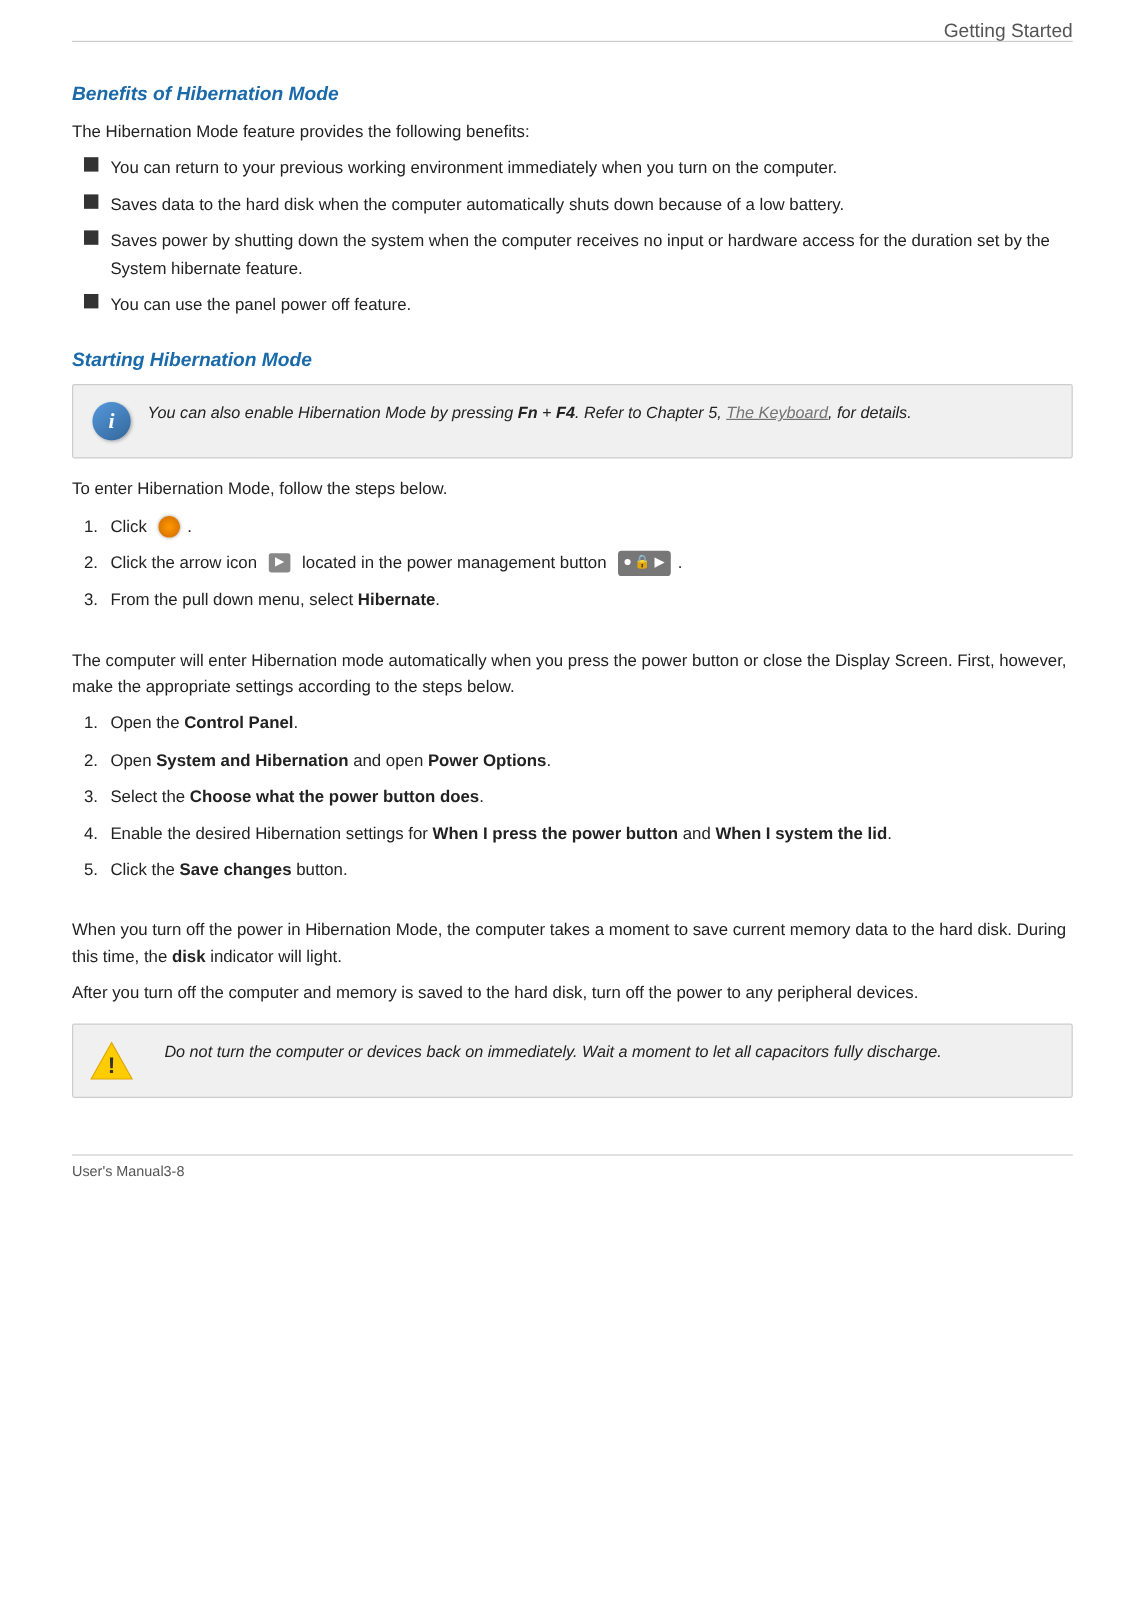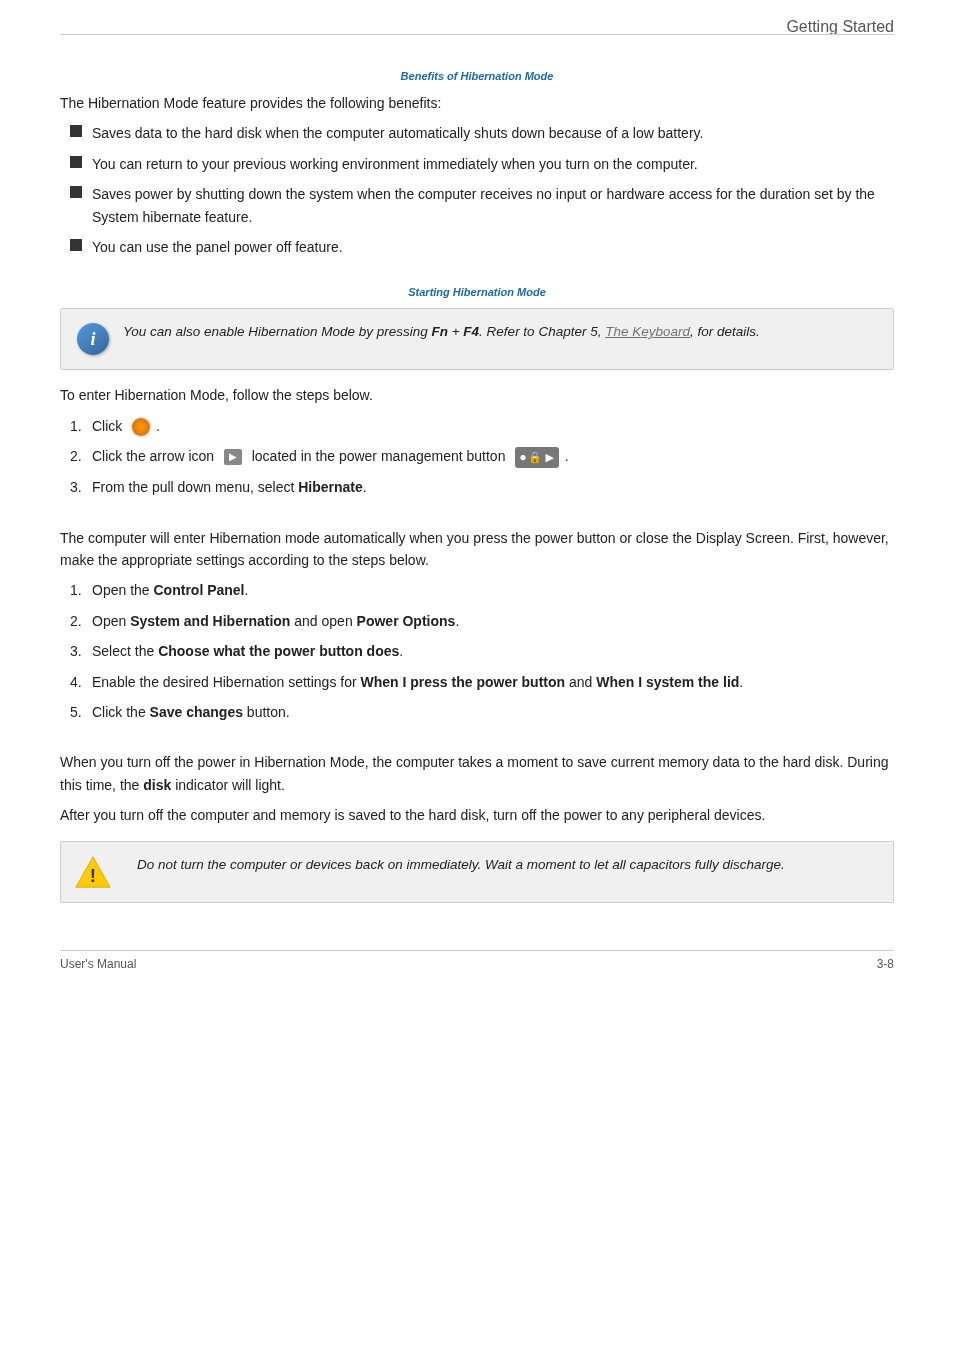--- a/index.html
+++ b/index.html
@@ -37,26 +37,25 @@
 
     .content {
       margin-top: 40px;
     }
 
     .section {
       margin-bottom: 28px;
     }
 
     .section-title {
-      font-size: 11px;
+      font-size: 16px;
       font-weight: bold;
       font-style: italic;
       color: #1a6aaa;
       margin-bottom: 10px;
-      text-align: center;
     }
 
     .section-body {
       margin-left: 0;
     }
 
     p {
       line-height: 1.6;
       margin-bottom: 8px;
     }
@@ -197,21 +196,20 @@
       vertical-align: middle;
       margin: 0 2px;
     }
 
     .bottom-footer {
       position: absolute;
       bottom: 20px;
       left: 60px;
       right: 60px;
       display: flex;
-      justify-content: space-between;
       font-size: 12px;
       color: #555;
       border-top: 1px solid #ccc;
       padding-top: 6px;
     }
 
     strong { font-weight: bold; }
   </style>
 </head>
 <body>
@@ -223,25 +221,25 @@
 
   <div class="content">
 
     <div class="section">
       <div class="section-title">Benefits of Hibernation Mode</div>
       <div class="section-body">
         <p>The Hibernation Mode feature provides the following benefits:</p>
         <ul class="bullet-list">
           <li>
             <span class="bullet-square"></span>
+            <span>You can return to your previous working environment immediately when you turn on the computer.</span>
+          </li>
+          <li>
+            <span class="bullet-square"></span>
             <span>Saves data to the hard disk when the computer automatically shuts down because of a low battery.</span>
-          </li>
-          <li>
-            <span class="bullet-square"></span>
-            <span>You can return to your previous working environment immediately when you turn on the computer.</span>
           </li>
           <li>
             <span class="bullet-square"></span>
             <span>Saves power by shutting down the system when the computer receives no input or hardware access for the duration set by the System hibernate feature.</span>
           </li>
           <li>
             <span class="bullet-square"></span>
             <span>You can use the panel power off feature.</span>
           </li>
         </ul>

